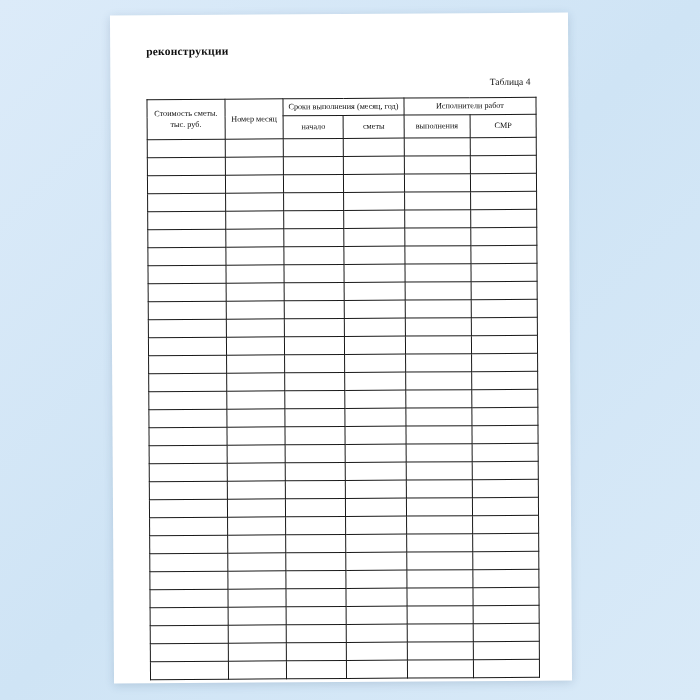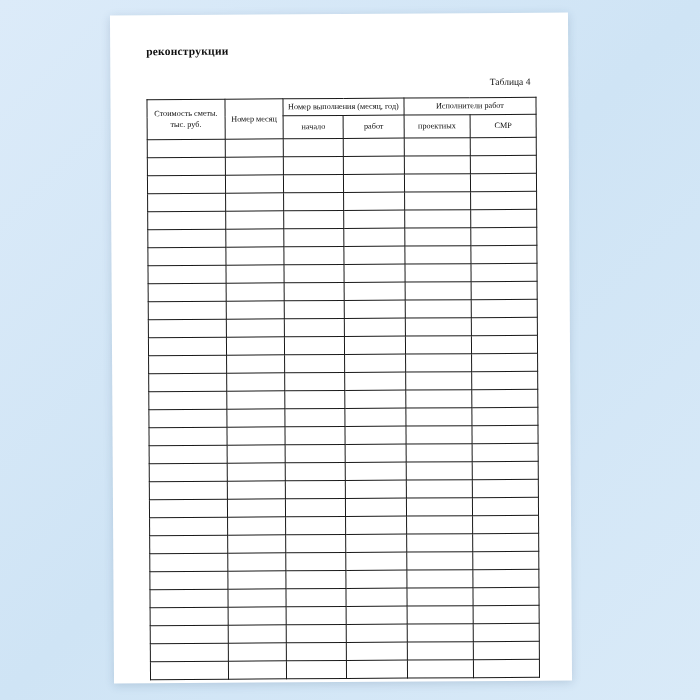--- a/index.html
+++ b/index.html
@@ -97,27 +97,27 @@
           <col class="col2">
           <col class="col3">
         <col class="col4">
           <col class="col5">
           <col class="col6">
       </colgroup>
       <thead>
         <tr>
           <th class="tall" rowspan="2">Стоимость сметы. тыс. руб.</th>
           <th class="tall" rowspan="2">Номер месяц</th>
-          <th colspan="2">Номер выполнения (месяц, год)</th>
+          <th colspan="2">Сроки выполнения (месяц, год)</th>
           <th colspan="2">Исполнители работ</th>
         </tr>
         <tr>
           <th class="sub">начало</th>
-          <th class="sub">работ</th>
-          <th class="sub">проектиых</th>
+          <th class="sub">сметы</th>
+          <th class="sub">выполнения</th>
           <th class="sub">СМР</th>
         </tr>
       </thead>
       <tbody id="table-body">
           <tr>
             <td class="cell"></td>
             <td class="cell"></td>
             <td class="cell"></td>
             <td class="cell"></td>
             <td class="cell"></td>

